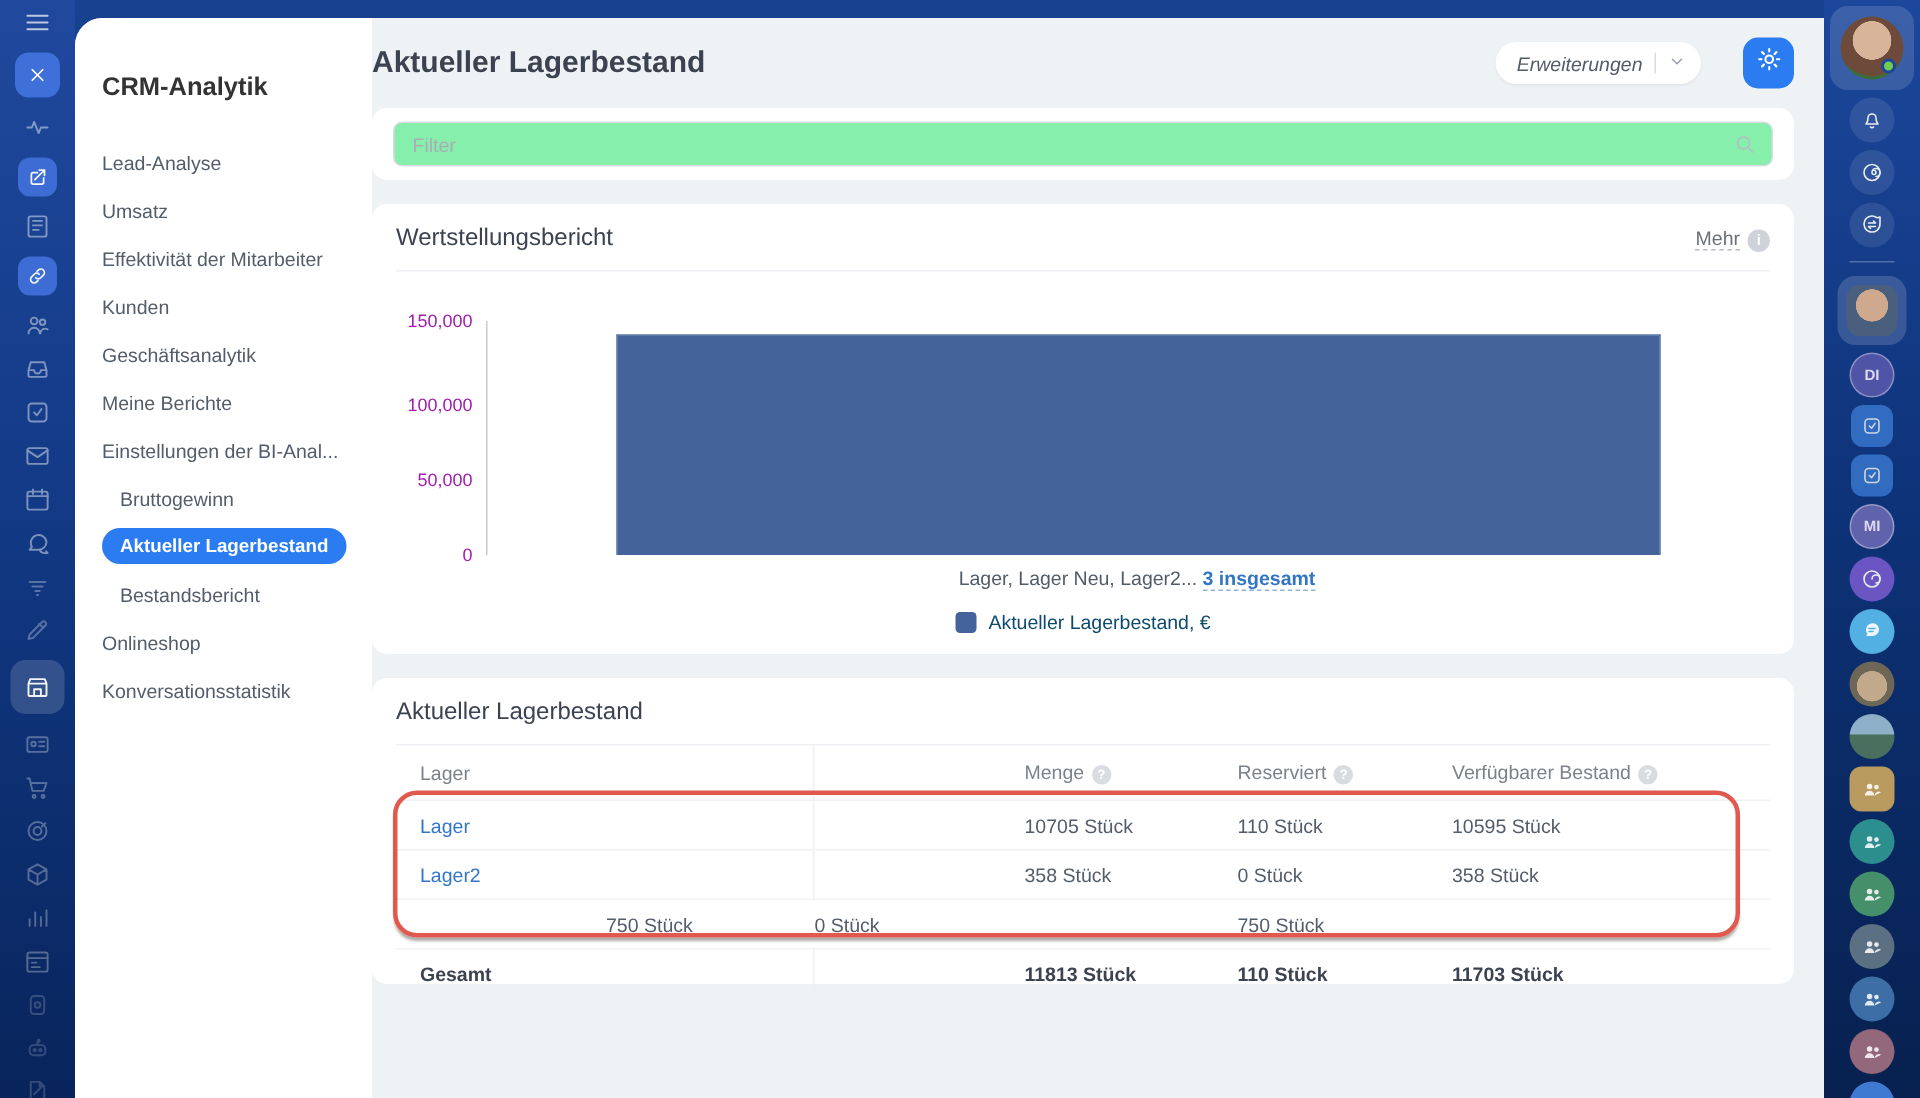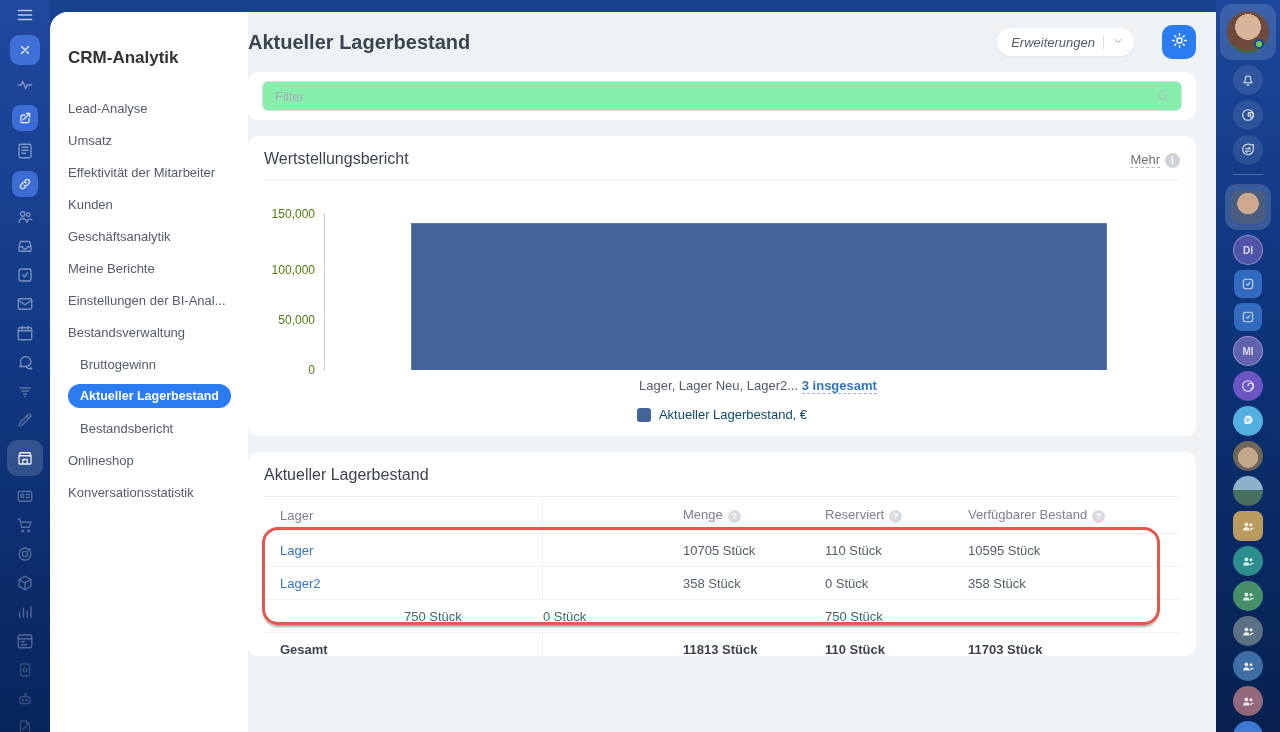--- a/index.html
+++ b/index.html
@@ -66,21 +66,21 @@
   .filter-wrap { position:relative; }
   .search-ic { position:absolute; right:11px; top:7px; width:16px; height:16px; }
   .search-ic svg { width:16px; height:16px; stroke:#b6bcc3; fill:none; stroke-width:1.6; stroke-linecap:round; }
   
   .chart-card { margin-top:16px; height:300px; padding:14px 16px 0; }
   .card-title-row { display:flex; align-items:center; justify-content:space-between; padding-bottom:12px; border-bottom:1px solid #eef0f3; }
   .card-title { font-size:16px; color:#3c4350; }
   .more-link { font-size:13px; color:#6b7079; border-bottom:1px dashed #b6bbc1; cursor:pointer; }
   .info-dot { display:inline-flex; width:15px; height:15px; border-radius:50%; background:#cfd3d9; color:#fff; font-size:10px; font-weight:bold; align-items:center; justify-content:center; margin-left:5px; font-style:normal; }
   .plot-zone { margin-top:33px; position:relative; margin-left:60px; height:156px; border-left:1px solid #c6cbd2; }
-  .ytick { position:absolute; right:calc(100% + 10px); transform:translateY(-50%); font-size:12px; color:#4d7c0f; white-space:nowrap; }
+  .ytick { position:absolute; right:calc(100% + 10px); transform:translateY(-50%); font-size:12px; color:#a21caf; white-space:nowrap; }
   .bar { position:absolute; left:86px; width:696px; bottom:0; background:#44639a; border:1px solid #5f7cab; border-bottom:none; }
   .x-caption { margin-left:146px; width:696px; text-align:center; margin-top:8px; font-size:13px; color:#525c69; }
   .x-caption a { color:#3276c3; font-weight:bold; text-decoration:none; border-bottom:1px dashed #8fb3d9; cursor:pointer; }
   .legend-row { display:flex; align-items:center; justify-content:center; gap:8px; margin-top:14px; font-size:13px; color:#0c4a6e; }
   .legend-swatch { width:14px; height:14px; border-radius:3px; background:#44639a; }
   
   .table-card { margin-top:16px; height:204px; padding:14px 16px 0; position:relative; }
   .tbl { margin-top:0; }
   .trow { display:grid; grid-template-columns:279px 282px 143px 1fr; align-items:center; height:33px; border-bottom:1px solid #f0f2f5; font-size:13px; }
   .trow.thead { height:37px; color:#7c828c; border-bottom:1px solid #eef0f3; }
@@ -357,23 +357,20 @@
       </div>
     <div class="menu-item">
         <span>Geschäftsanalytik</span>
       </div>
     <div class="menu-item">
         <span>Meine Berichte</span>
       </div>
     <div class="menu-item">
         <span>Einstellungen der BI-Anal...</span>
       </div>
-    <div class="menu-item">
-        <span>Bestandsverwaltung</span>
-      </div>
     <div class="menu-item sub">
         <span>Bruttogewinn</span>
       </div>
     <div class="menu-item">
         <span class="pill">Aktueller Lagerbestand</span>
       </div>
     <div class="menu-item sub">
         <span>Bestandsbericht</span>
       </div>
     <div class="menu-item">

